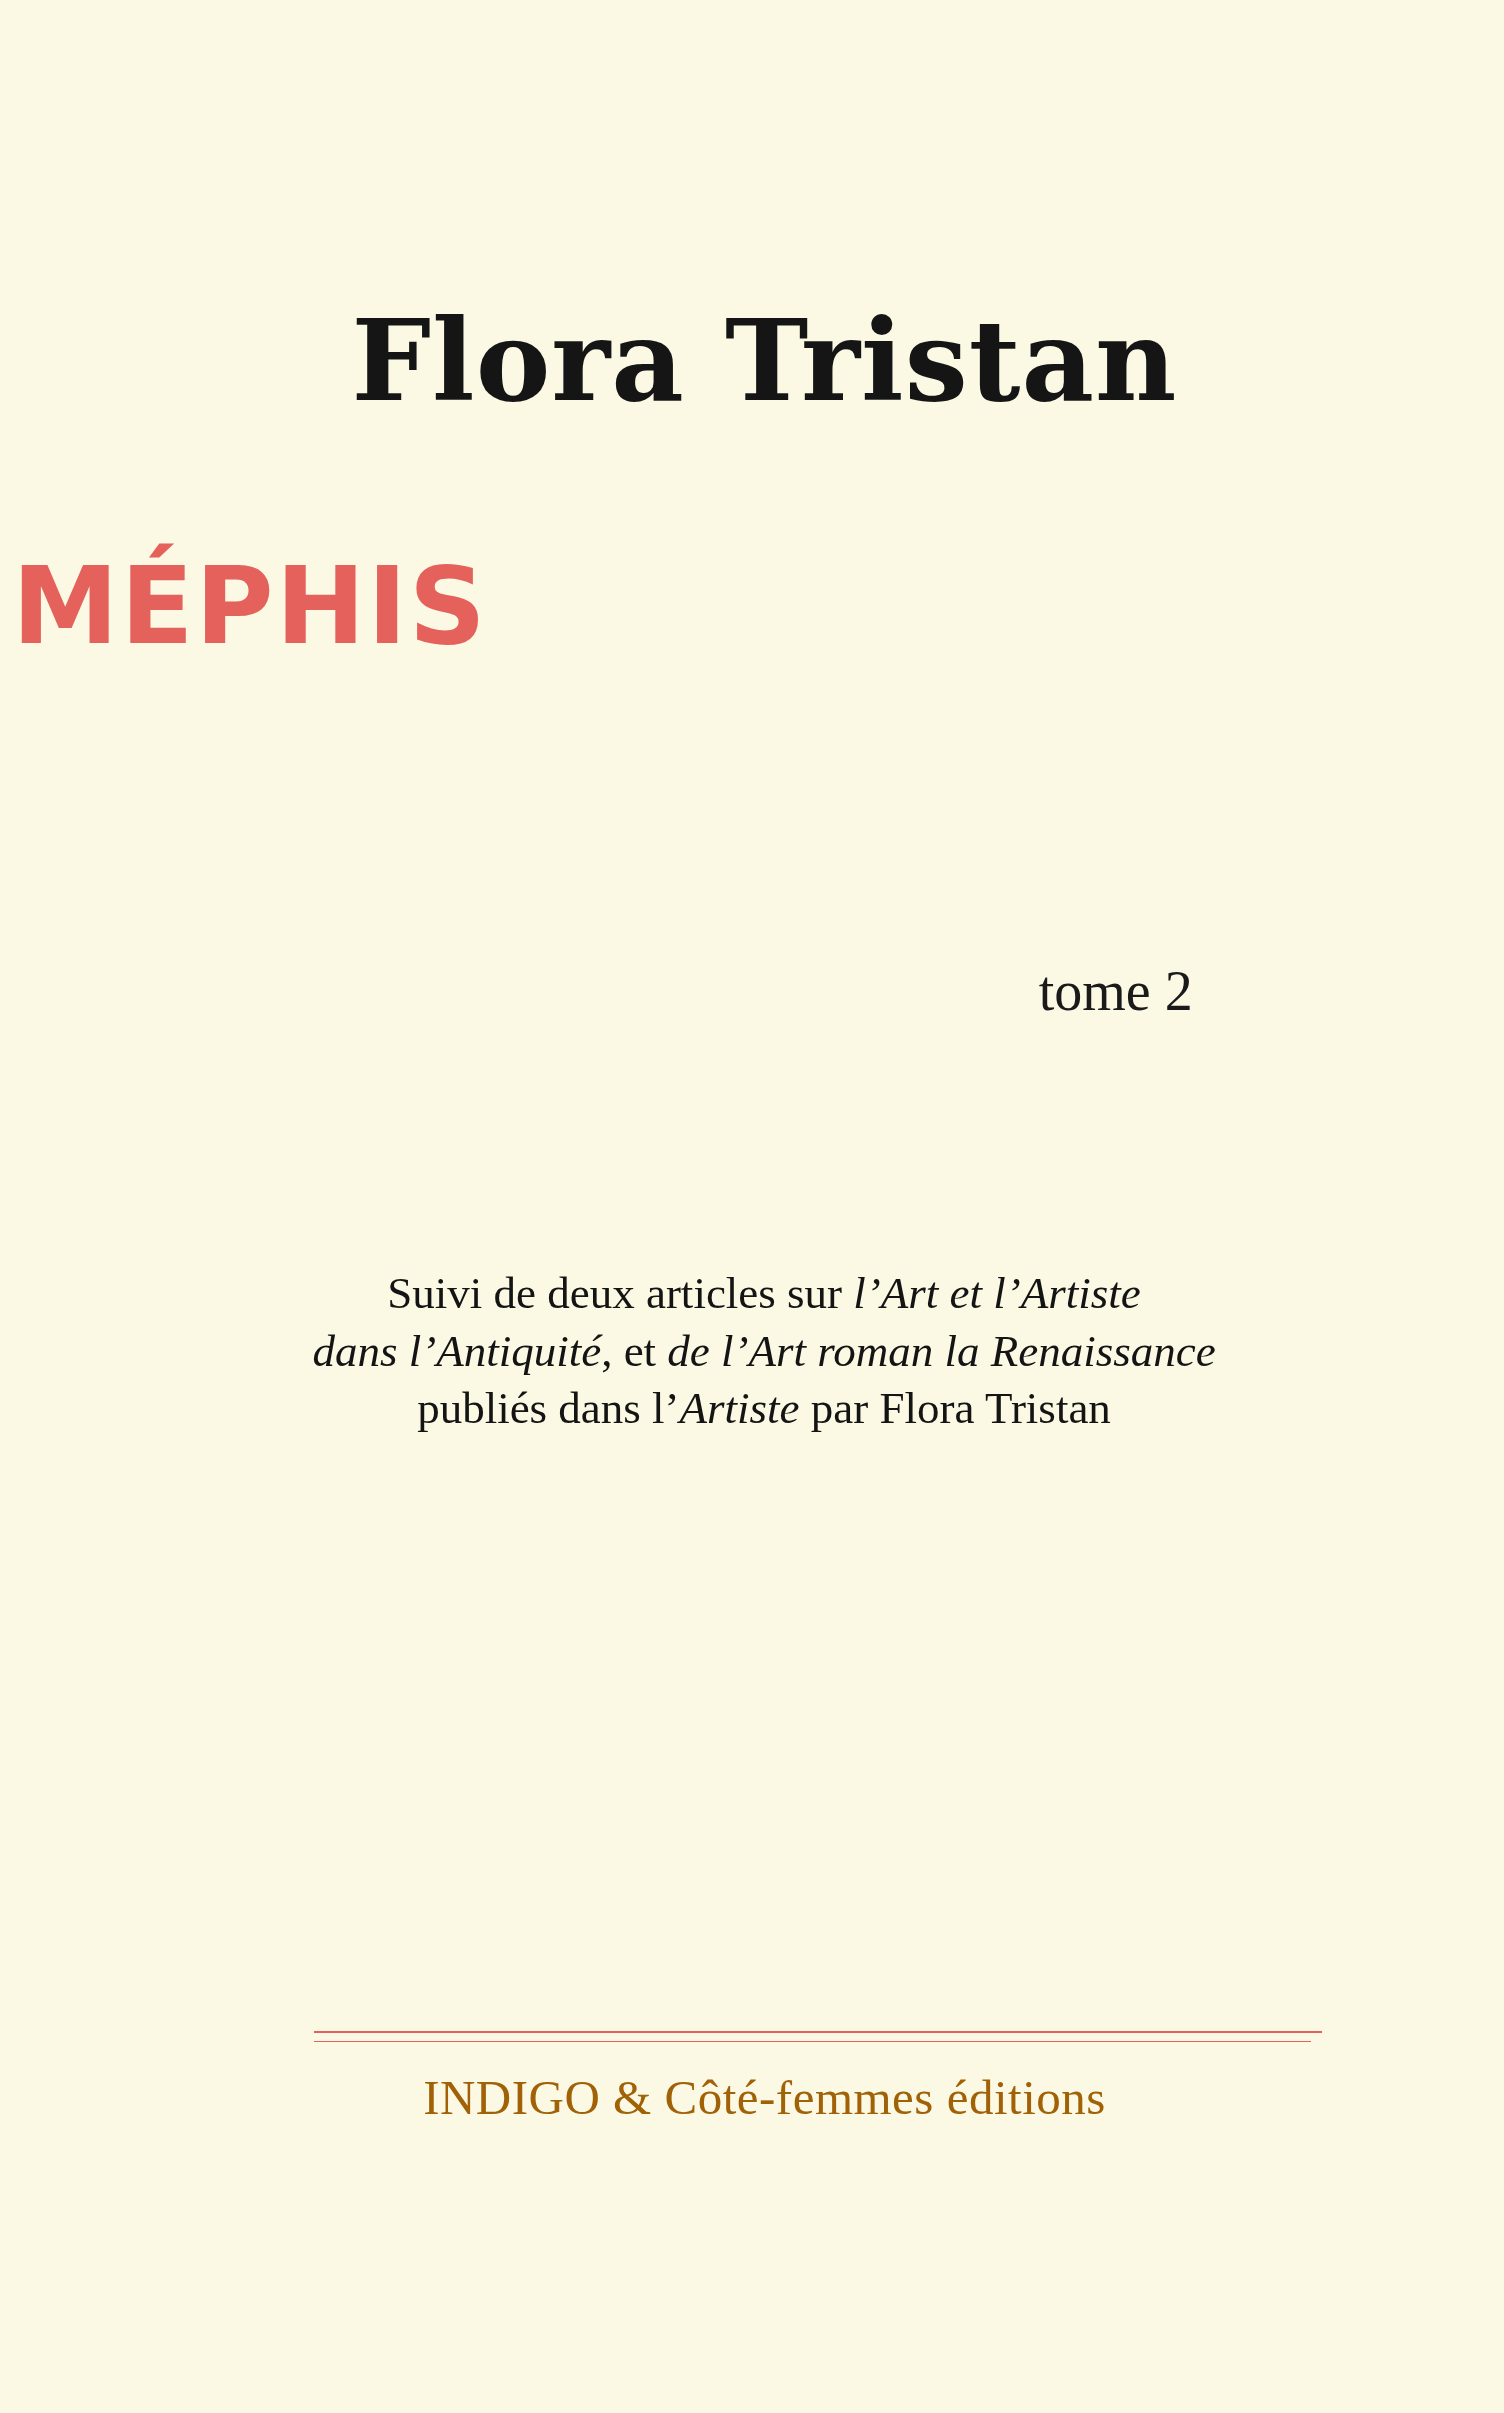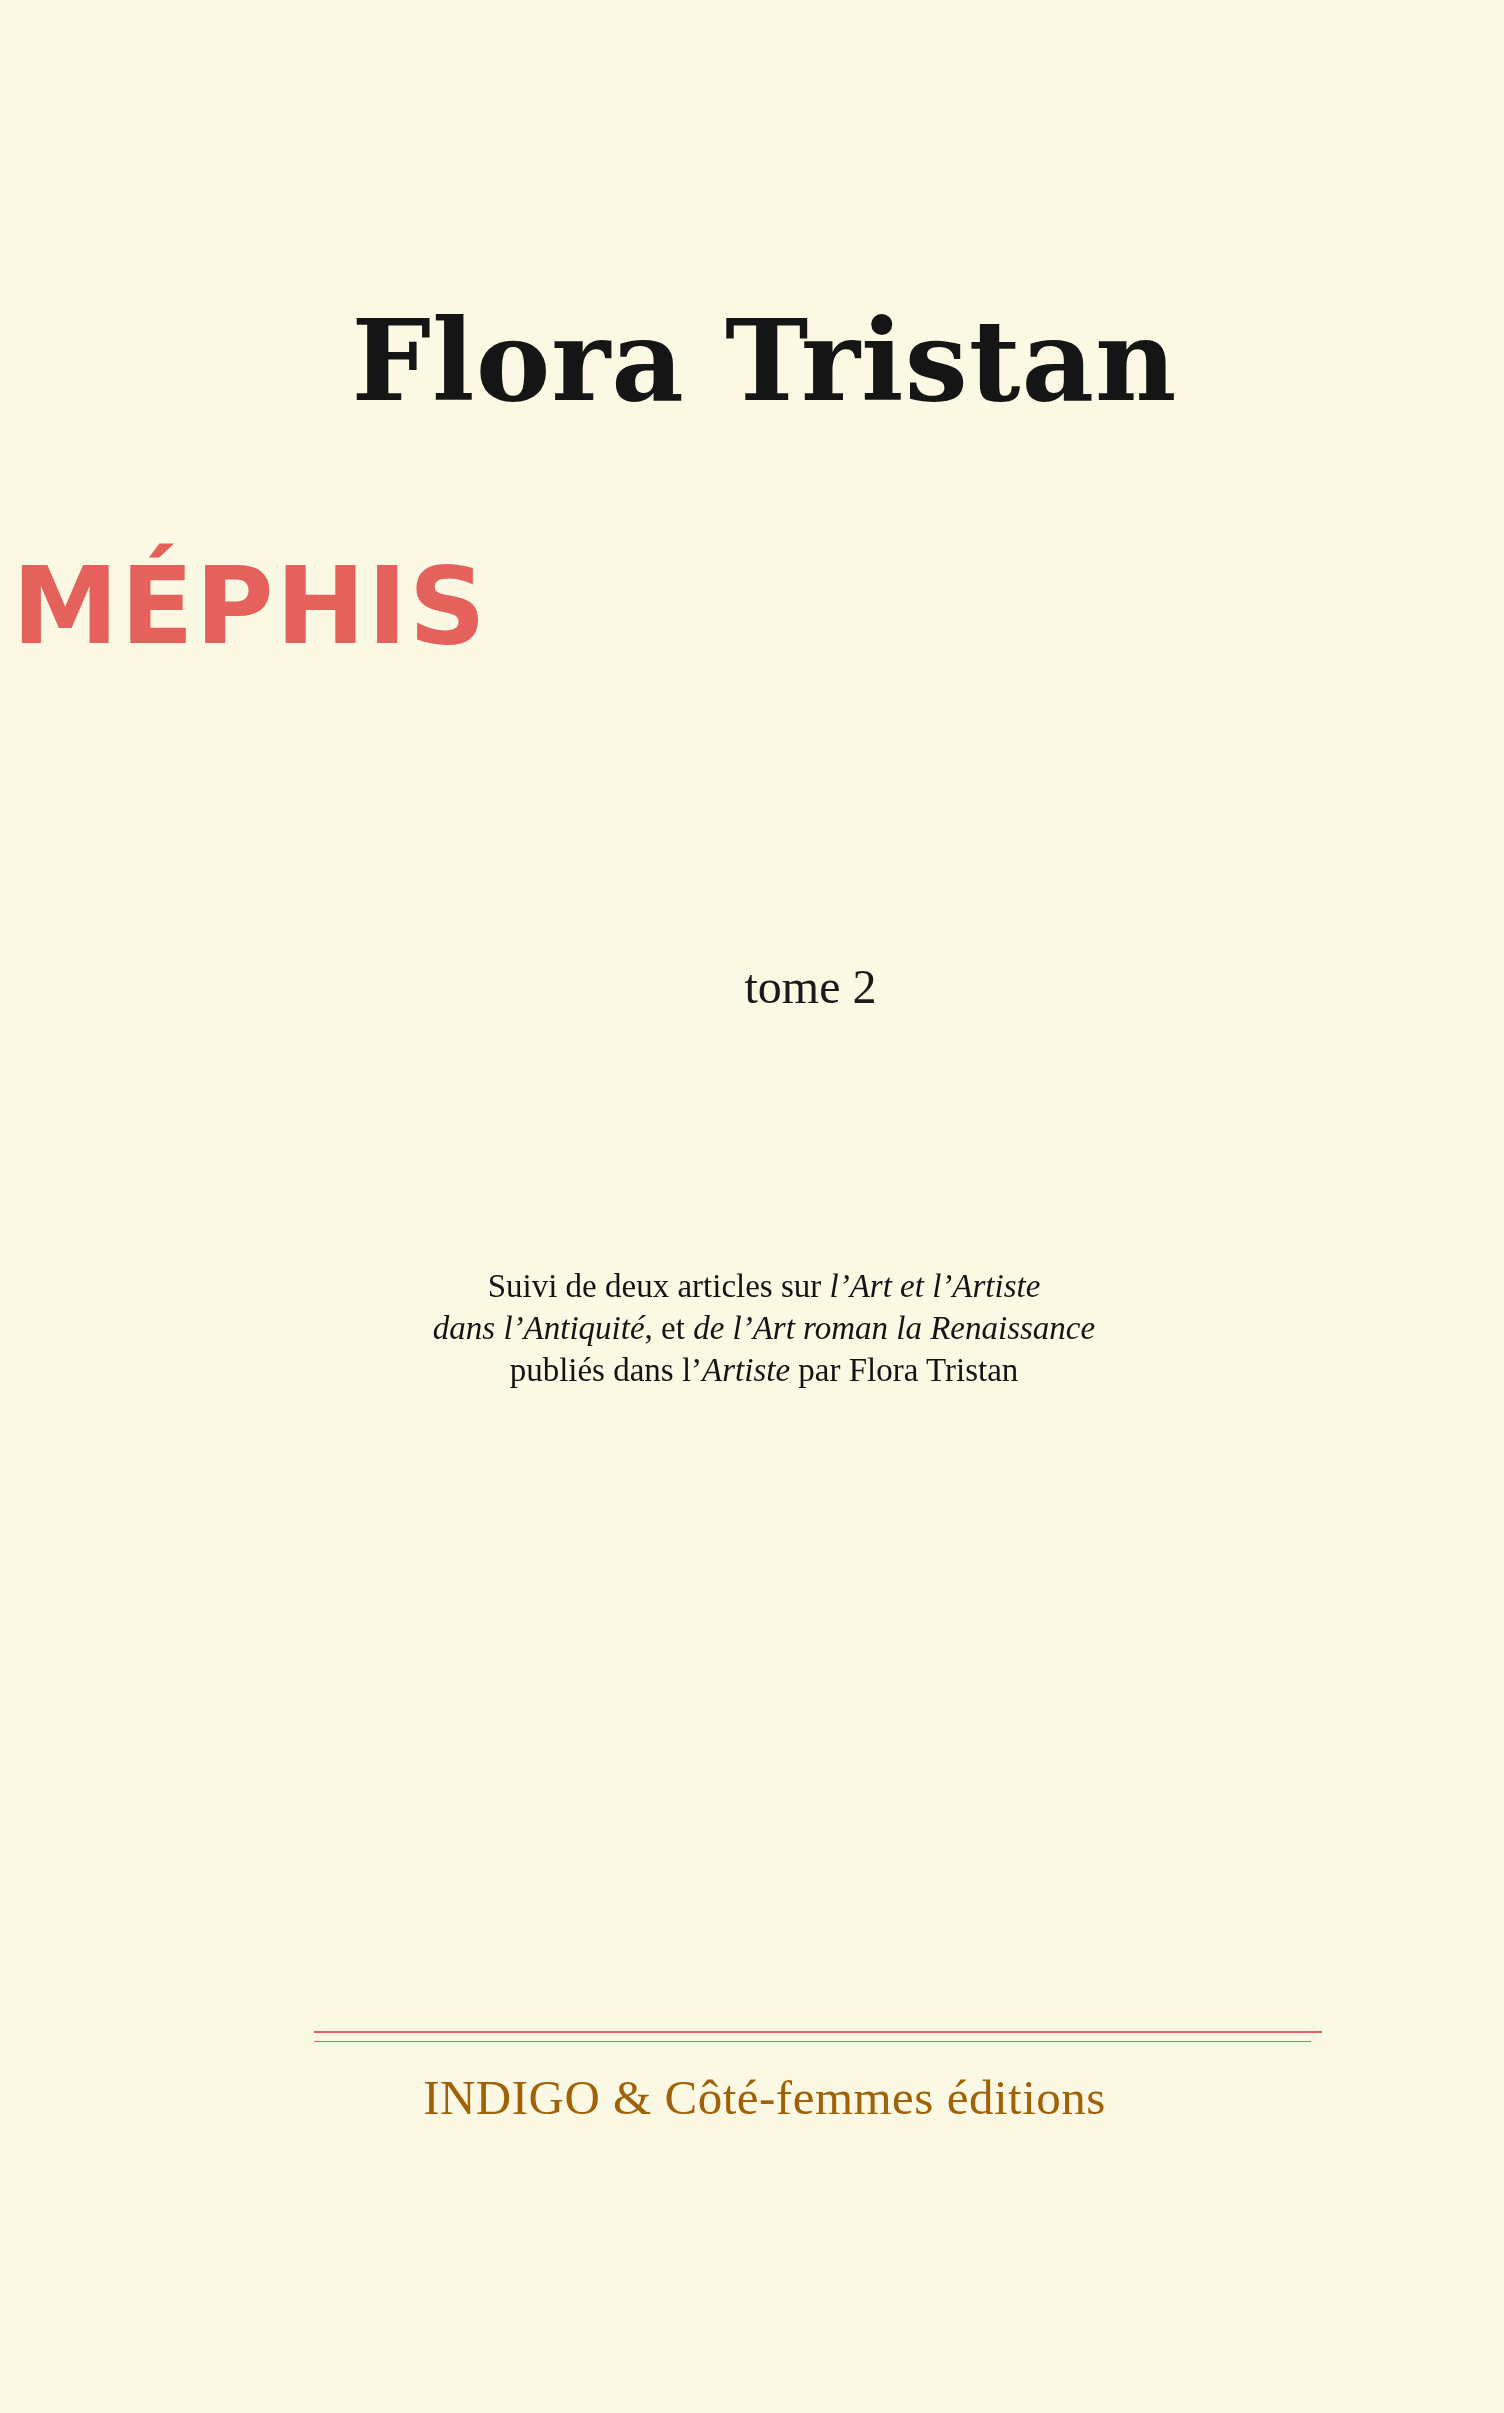--- a/index.html
+++ b/index.html
@@ -59,23 +59,23 @@
     left: 0;
     width: 837px;
     height: 1px;
     background: #1a1a1a;
   }
   .tome-label {
     position: absolute;
     top: 13.3px;
     left: 0;
     width: 837px;
-    text-align: center;
+    text-align: right;
     font-family: "Liberation Serif", serif;
-    font-size: 48px;
+    font-size: 56px;
     color: #1a1a1a;
     background: #fbf9e4;
     padding: 0 13.3px;
     box-sizing: border-box;
   }
   .tome-label span {
     background: #fbf9e4;
     padding: 0 23px;
     display: inline-block;
   }
@@ -90,21 +90,21 @@
     font-size: 38px;
     color: #1a1a1a;
   }
   .subtitle {
     position: absolute;
     top: 1265px;
     left: 190px;
     width: 1124px;
     text-align: center;
     font-family: "Liberation Serif", serif;
-    font-size: 33px;
+    font-size: 45px;
     line-height: 1.28;
     color: #141414;
   }
   .subtitle i {
     font-style: italic;
   }
   .pub-rules {
     position: absolute;
     top: 2031px;
     left: 302px;

